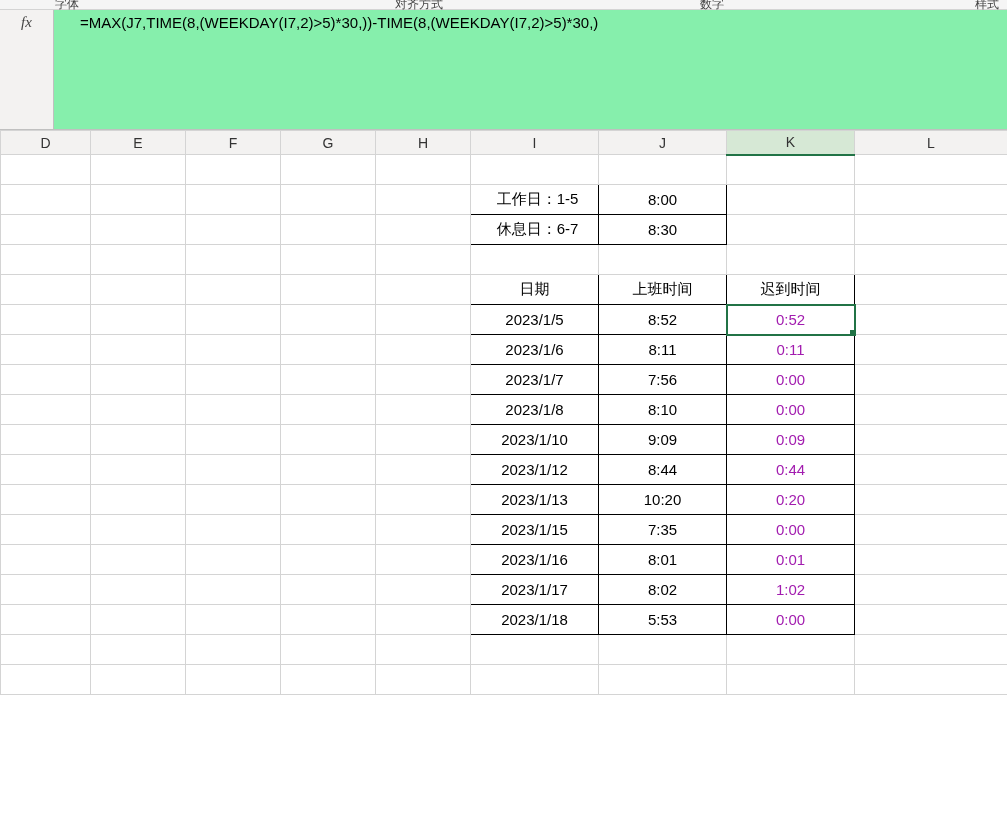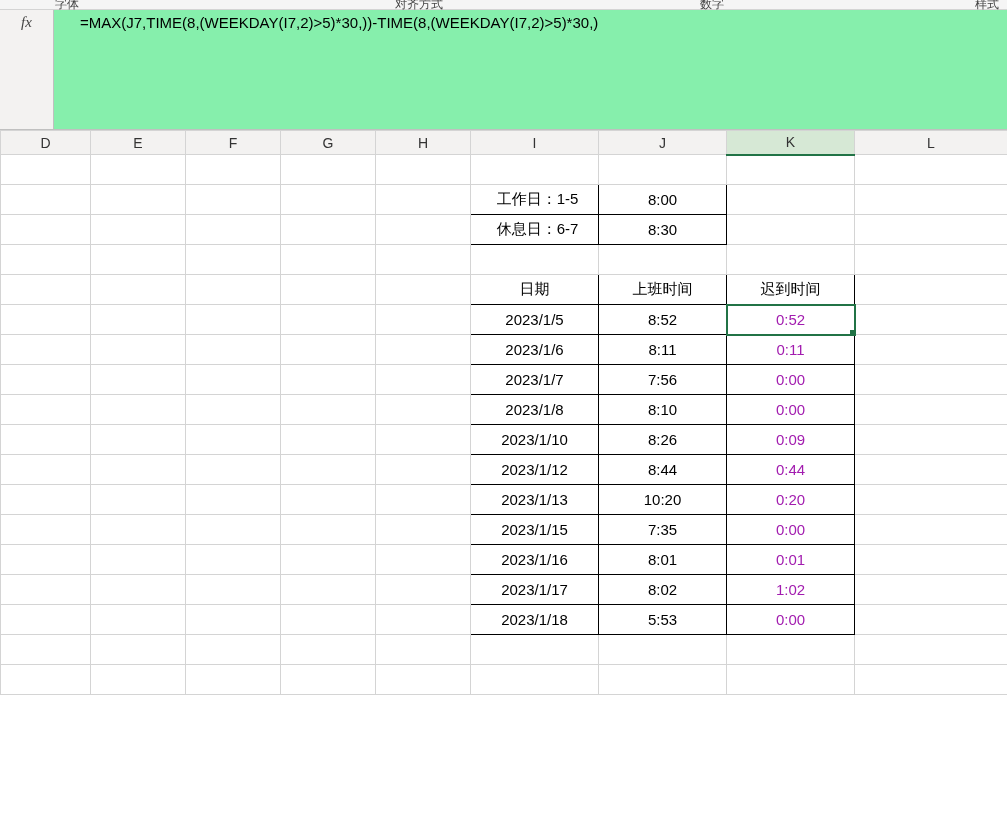--- a/index.html
+++ b/index.html
@@ -242,21 +242,21 @@
     <td class="bdr red">0:00</td>
           <td></td>
         </tr>
   <tr>
           <td></td>
           <td></td>
           <td></td>
           <td></td>
           <td></td>
     <td class="bdr">2023/1/10</td>
-    <td class="bdr">8:26</td>
+    <td class="bdr">9:09</td>
     <td class="bdr red">0:09</td>
           <td></td>
         </tr>
   <tr>
           <td></td>
           <td></td>
           <td></td>
           <td></td>
           <td></td>
     <td class="bdr">2023/1/12</td>

